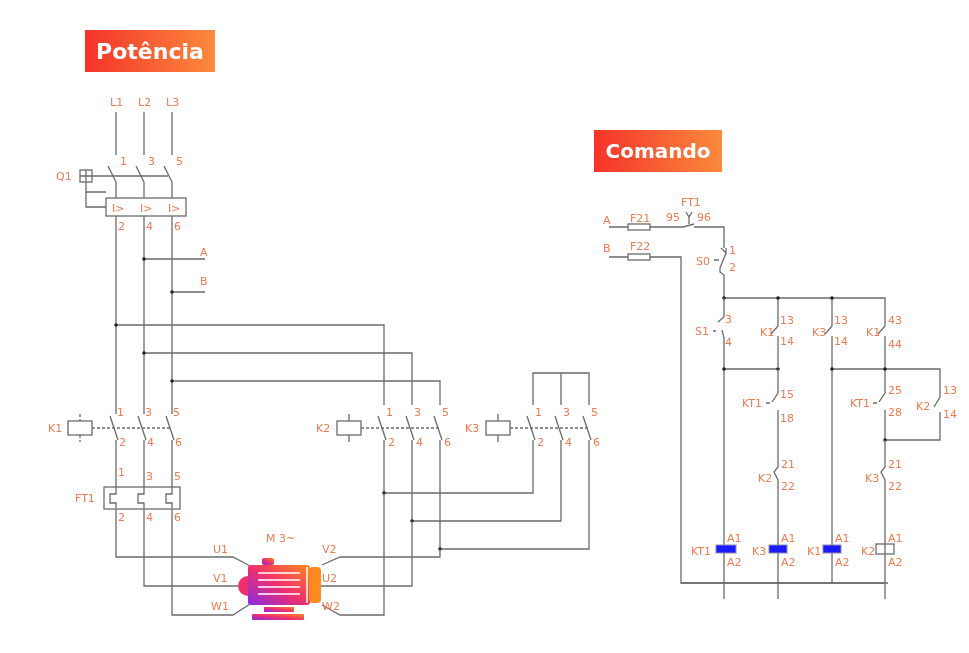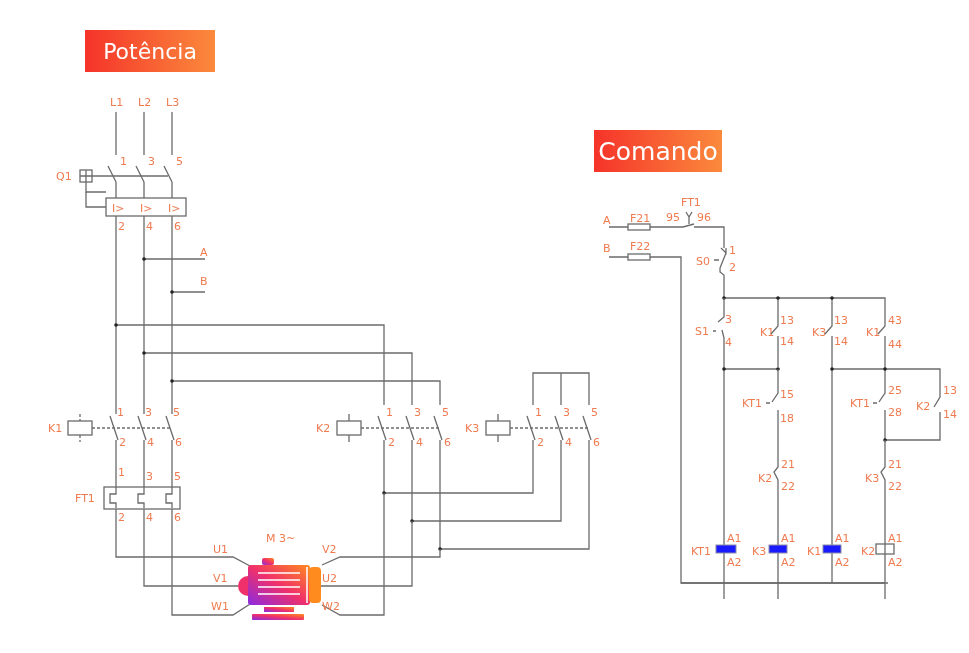--- a/index.html
+++ b/index.html
@@ -1,19 +1,19 @@
 <!DOCTYPE html>
 <html><head>
 <meta charset="utf-8">
 <style>
   html,body{margin:0;padding:0;background:#ffffff;}
   body{width:969px;height:653px;position:relative;overflow:hidden;font-family:"Liberation Sans",sans-serif;}
-  .banner{position:absolute;color:#fff;font-weight:normal;font-family:"DejaVu Sans",sans-serif;display:flex;align-items:center;justify-content:center;background:linear-gradient(90deg,#f5332a,#fb8a3c);}
+  .banner{position:absolute;color:#fff;font-weight:bold;font-family:"DejaVu Sans",sans-serif;display:flex;align-items:center;justify-content:center;background:linear-gradient(90deg,#f5332a,#fb8a3c);}
   #b-pot{left:85px;top:30px;width:130px;height:42px;font-size:22px;}
-  #b-com{left:594px;top:130px;width:128px;height:42px;font-size:25px;}
+  #b-com{left:594px;top:130px;width:128px;height:42px;font-size:20px;}
   svg{position:absolute;left:0;top:0;}
   svg text{font-family:"DejaVu Sans",sans-serif;font-size:11px;fill:#ef7b50;}
   .w{stroke:#6b6b6b;stroke-width:1.3;fill:none;}
   .dot{fill:#222;}
 </style>
 </head>
 <body>
 
 <div class="banner" id="b-pot">Potência</div>
 <div class="banner" id="b-com">Comando</div>

